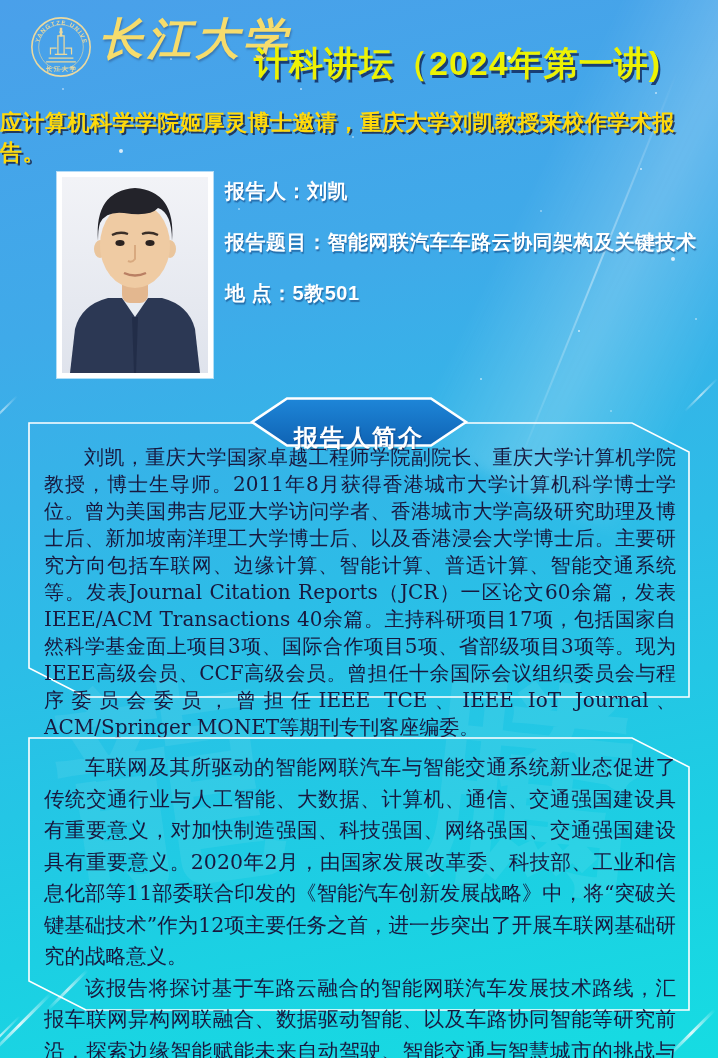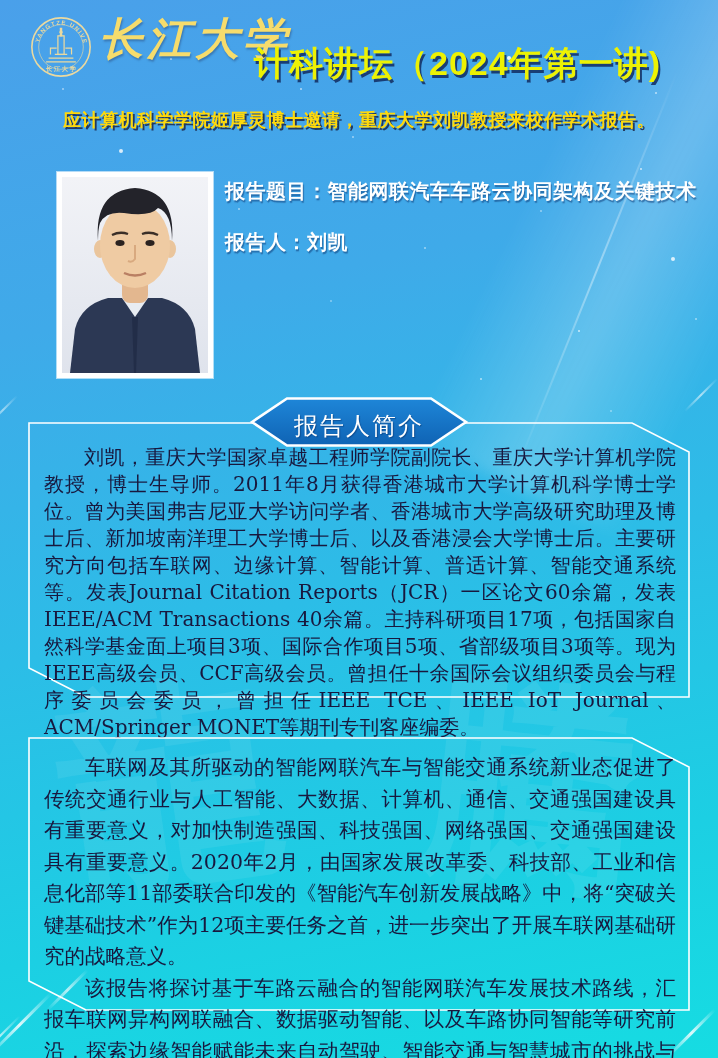--- a/index.html
+++ b/index.html
@@ -33,38 +33,38 @@
   .streak.s6{width:2px;height:46px;left:700px;top:372px;transform:rotate(45deg);opacity:.7;}
   .streak.s7{width:2px;height:40px;left:2px;top:390px;transform:rotate(45deg);opacity:.6;}
   .wm{position:absolute;color:rgba(255,255,255,.07);font-weight:bold;pointer-events:none;}
   
   .seal{position:absolute;left:30px;top:16px;width:62px;height:62px;}
   .univ-name{position:absolute;left:99px;top:10px;font-size:44px;font-weight:bold;font-style:italic;
     color:#f6dc6c;letter-spacing:4px;text-shadow:1px 2px 2px rgba(40,70,120,.45);
     font-family:"DejaVu Serif", serif;}
   .forum-title{position:absolute;left:254px;top:41px;font-size:34px;font-weight:900;color:#edf203;
     letter-spacing:1px;text-shadow:2px 3px 0 rgba(18,44,96,.85);}
-  .invitation{position:absolute;left:0;top:108px;width:718px;text-align:center;font-size:18px;
+  .invitation{position:absolute;left:0;top:108px;width:718px;text-align:left;font-size:22px;
     font-weight:bold;color:#ffd90a;letter-spacing:.5px;text-shadow:2px 2px 0 rgba(25,30,60,.8);}
   
   .photo-frame{position:absolute;left:57px;top:172px;width:146px;height:196px;background:#fff;
     padding:5px;box-shadow:0 0 0 1px rgba(255,255,255,.6);}
   .photo-frame svg{display:block;}
   .info-rows{position:absolute;left:225px;top:181px;width:478px;}
   .info-row{margin-bottom:31px;font-size:20px;font-weight:bold;color:#ffffff;line-height:20px;
     text-shadow:1px 2px 1px rgba(10,50,110,.5);letter-spacing:.5px;}
   
   .box-svg{position:absolute;left:28px;width:662px;}
   .box1{top:422px;height:276px;}
   .box2{top:737px;height:274px;}
   .badge{position:absolute;width:220px;height:52px;left:249px;}
   .badge.b1{top:396px;}
   .badge.b2{top:711px;}
-  .badge .badge-label{position:absolute;left:0;top:4px;width:220px;height:52px;display:flex;
-    align-items:center;justify-content:center;color:#fff;font-size:24px;font-weight:normal;
+  .badge .badge-label{position:absolute;left:0;top:16px;width:220px;height:52px;display:flex;
+    align-items:center;justify-content:center;color:#fff;font-size:24px;font-weight:bold;
     letter-spacing:2px;text-shadow:1px 1px 1px rgba(0,30,80,.4);}
   .body-text{position:absolute;color:#18183e;text-align:justify;
     font-family:"DejaVu Serif", serif;}
   .bio-text{left:44px;top:444px;width:632px;font-size:20px;line-height:27px;}
   .content-text{left:44px;top:752px;width:632px;font-size:20.5px;line-height:31.5px;}
   .body-text p{margin:0;text-indent:2em;}
 </style>
 </head>
 <body>
 
@@ -129,22 +129,23 @@
       <path d="M80 57 Q88 54 96 58" stroke="#3a2f28" stroke-width="2.4" fill="none"></path>
       <ellipse cx="58" cy="66" rx="4.6" ry="3" fill="#2a2220"></ellipse>
       <ellipse cx="88" cy="66" rx="4.6" ry="3" fill="#2a2220"></ellipse>
 
       <path d="M73 68 L73 82 Q70 86 66 84" stroke="#d8a97f" stroke-width="2" fill="none"></path>
       <path d="M62 96 Q73 101 84 96" stroke="#b97f63" stroke-width="2.4" fill="none"></path>
     </svg>
   </div>
 
   <div class="info-rows">
+    <div class="info-row"><span>报告人：</span><span>刘凯</span></div>
     <div class="info-row"><span>报告题目：</span><span>智能网联汽车车路云协同架构及关键技术</span></div>
-    <div class="info-row"><span>报告人：</span><span>刘凯</span></div>
+    <div class="info-row"><span>地 点：</span><span>5教501</span></div>
   </div>
 
   <svg class="box-svg box1" viewBox="0 0 662 276">
     <polygon points="1,1 604,1 661,30 661,275 58,275 1,246" fill="none" stroke="#ffffff" stroke-width="1.6"></polygon>
   </svg>
   <div class="badge b1">
     <svg width="220" height="52" viewBox="0 0 220 52">
       <defs>
         <linearGradient id="bgrad1" x1="0" y1="0" x2="0" y2="1">
           <stop offset="0" stop-color="#1e86d8"></stop>

